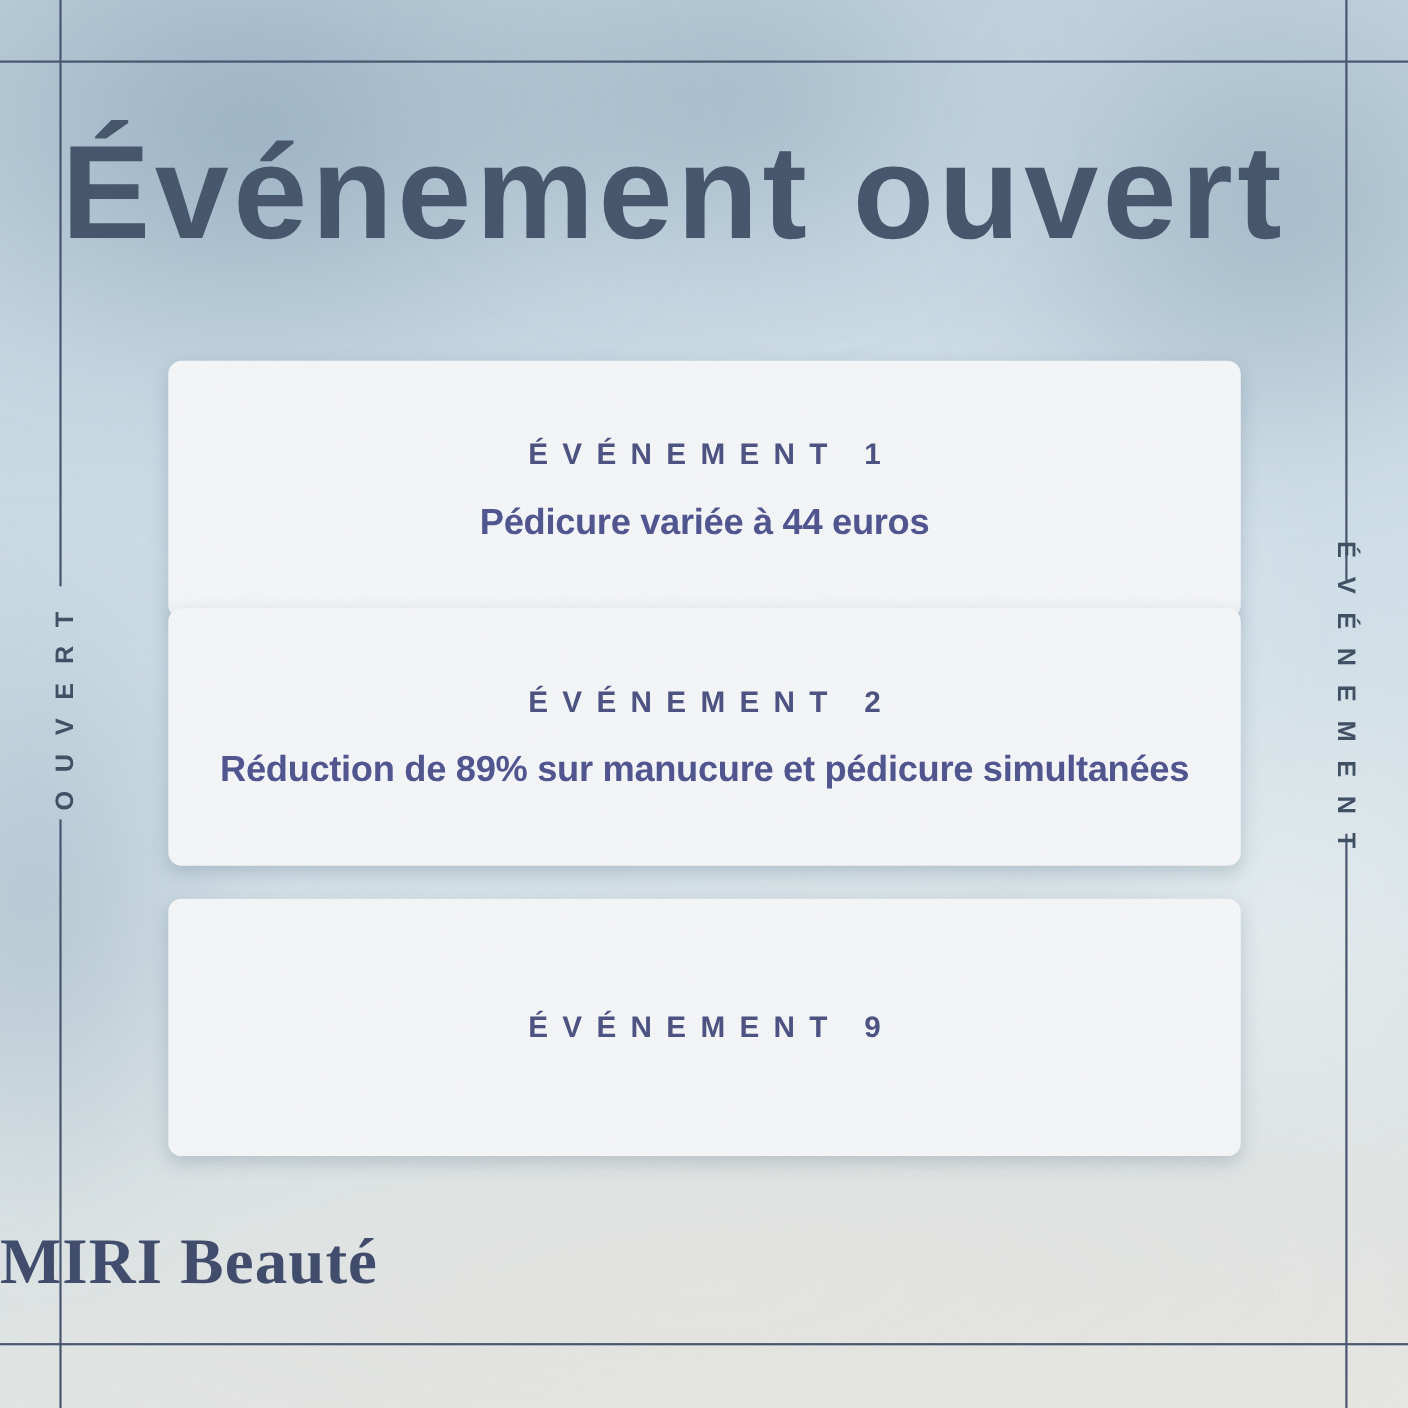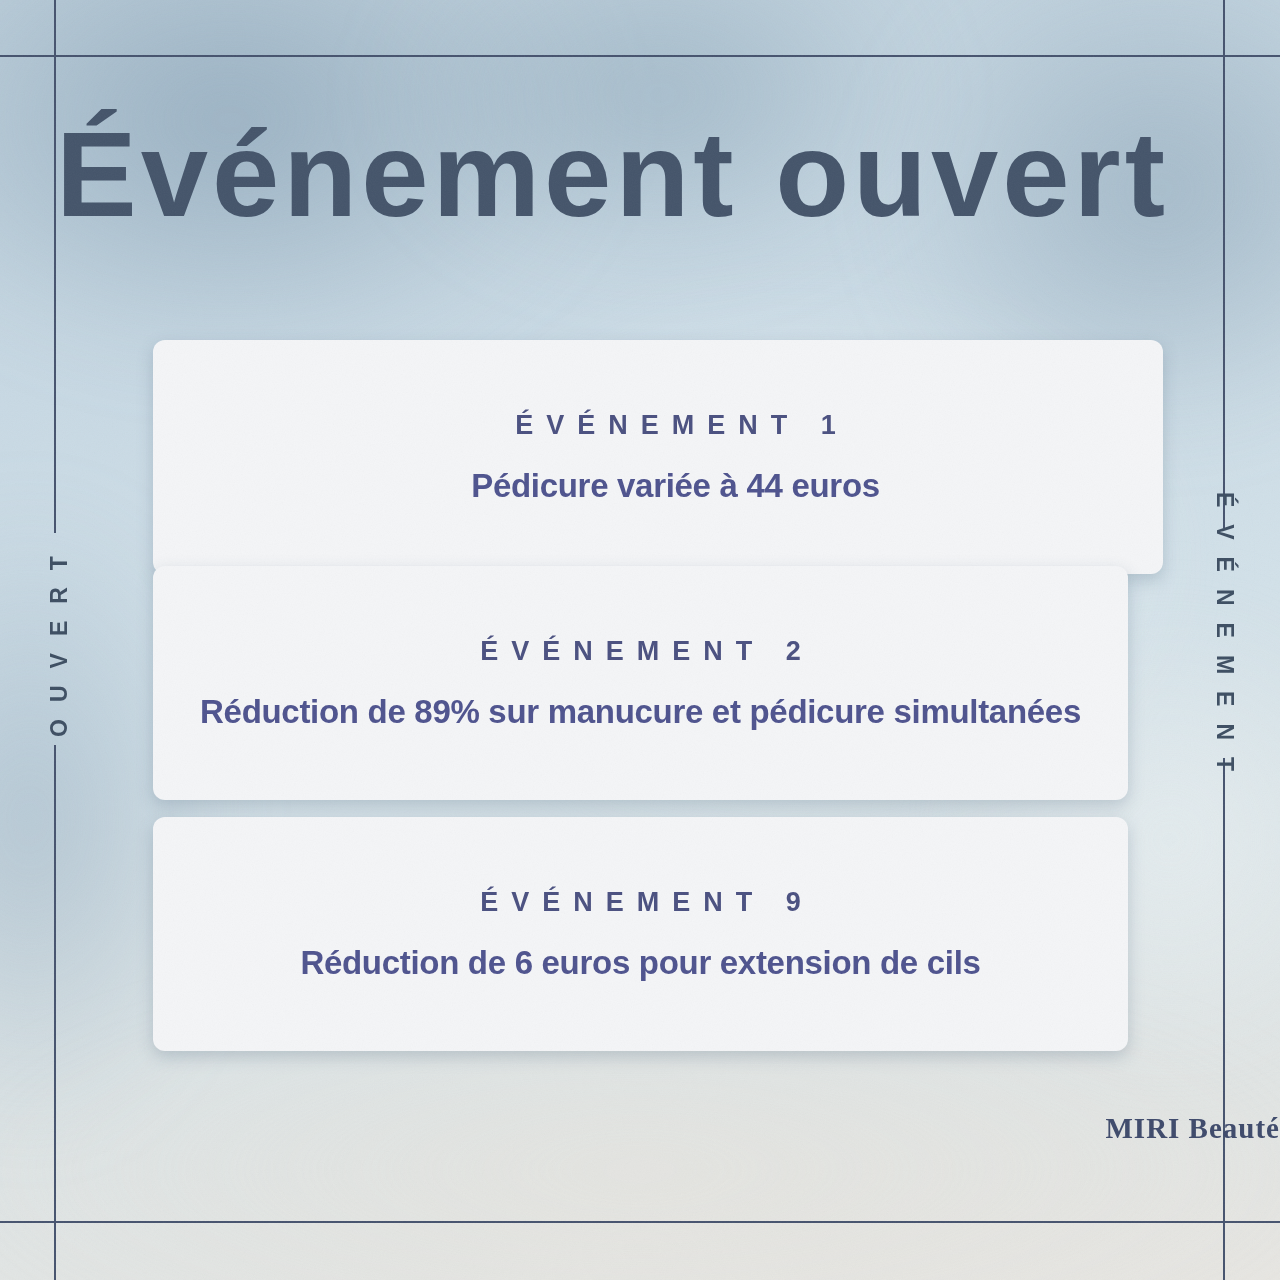--- a/index.html
+++ b/index.html
@@ -73,22 +73,22 @@
     background: #f4f5f7;
     border-radius: 12px;
     box-shadow: 0 6px 16px rgba(70, 95, 120, 0.25);
     display: flex;
     flex-direction: column;
     align-items: center;
     justify-content: center;
     gap: 26px;
     z-index: 2;
   }
-  #card-1 { top: 340px; padding-left: 35px; }
-  #card-2 { top: 566px; }
+  #card-1 { top: 328px; }
+  #card-2 { top: 553px; }
   #card-3 { top: 817px; }
 
   .event-label {
     font-size: 27px;
     font-weight: 700;
     letter-spacing: 13px;
     margin-right: -13px; 
     color: #4a5080;
     white-space: nowrap;
   }
@@ -97,24 +97,24 @@
     font-weight: 700;
     letter-spacing: -0.3px;
     color: #4e538e;
     white-space: nowrap;
   }
 
   #brand-name {
     position: absolute;
     left: 0; top: 1112px;
     width: 1280px;
-    text-align: right;
+    text-align: left;
     font-family: "Liberation Serif", serif;
     font-weight: 700;
-    font-size: 29px;
+    font-size: 59px;
     letter-spacing: 1px;
     color: #3e4a6b;
     z-index: 3;
   }
 
   .grain { position: absolute; left: 0; top: 0; z-index: 6; pointer-events: none; }
 </style>
 </head>
 <body>
 
@@ -143,21 +143,20 @@
   <div class="event-card" id="card-1">
     <div class="event-label">ÉVÉNEMENT 1</div>
     <div class="event-desc">Pédicure variée à 44 euros</div>
   </div>
   <div class="event-card" id="card-2">
     <div class="event-label">ÉVÉNEMENT 2</div>
     <div class="event-desc">Réduction de 89% sur manucure et pédicure simultanées</div>
   </div>
   <div class="event-card" id="card-3">
     <div class="event-label">ÉVÉNEMENT 9</div>
-    <div class="event-desc">Réduction de 6 euros pour extension de cils</div>
   </div>
 
   <div id="brand-name">MIRI Beauté</div>
 
   <svg class="grain" width="1280" height="1280" aria-hidden="true">
     <filter id="grain-filter">
       <feTurbulence type="fractalNoise" baseFrequency="0.9" numOctaves="2" stitchTiles="stitch"></feTurbulence>
       <feColorMatrix type="saturate" values="0"></feColorMatrix>
     </filter>
     <rect width="1280" height="1280" filter="url(#grain-filter)" opacity="0.05"></rect>

